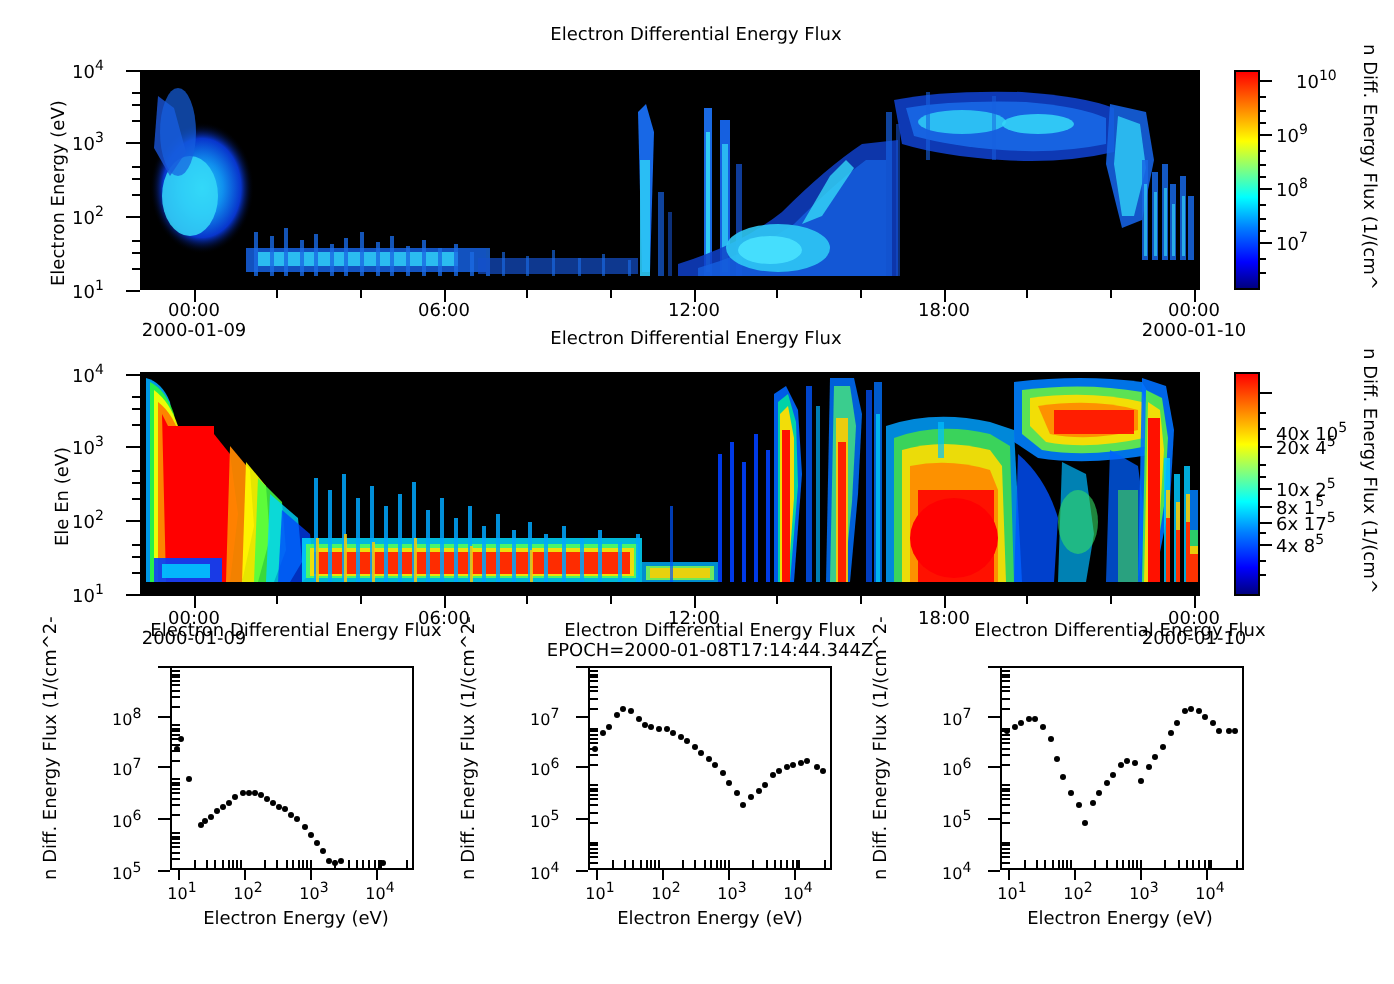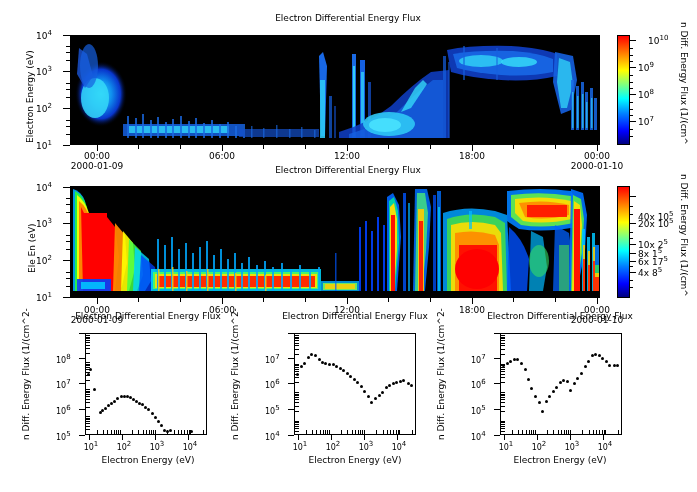--- a/index.html
+++ b/index.html
@@ -426,21 +426,21 @@
     <div class="tick" style="left:630px;top:272px;width:6px;height:1px;"></div>
     <div class="tick" style="left:630px;top:206px;width:3px;height:1px;"></div>
     <div class="tick" style="left:630px;top:214px;width:3px;height:1px;"></div>
     <div class="tick" style="left:630px;top:232px;width:3px;height:1px;"></div>
     <div class="tick" style="left:630px;top:238px;width:3px;height:1px;"></div>
     <div class="tick" style="left:630px;top:266px;width:3px;height:1px;"></div>
     <div class="tick" style="left:630px;top:280px;width:3px;height:1px;"></div>
     <div class="tick" style="left:630px;top:287px;width:3px;height:1px;"></div>
   </div>
   <div class="txt lab" style="left:638px;top:191px;margin-top:20px;"><span>40x 10</span><span class="sup">5</span></div>
-  <div class="txt lab" style="left:638px;top:218px;"><span>20x 10</span><span class="sup">5</span></div>
+  <div class="txt lab" style="left:638px;top:218px;"><span>20x 4</span><span class="sup">5</span></div>
   <div class="txt lab" style="left:638px;top:239px;"><span>10x 2</span><span class="sup">5</span></div>
   <div class="txt lab" style="left:638px;top:248px;"><span>8x 1</span><span class="sup">5</span></div>
   <div class="txt lab" style="left:638px;top:256px;"><span>6x 17</span><span class="sup">5</span></div>
   <div class="txt lab" style="left:638px;top:267px;"><span>4x 8</span><span class="sup">5</span></div>
   <div class="txt lab vrotR" style="left:688px;top:174px;">n Diff. Energy Flux (1/(cm^</div>
 
   <div class="txt lab ctr" style="left:148px;top:312px;">Electron Differential Energy Flux</div>
 
   <div class="panelbox panelwhite" style="left:85px;top:333px;width:122px;height:102px;">
     <div id="sp1" style="position:absolute;inset:0;">
@@ -552,20 +552,21 @@
     <div class="tick" style="left:155px;top:435px;width:1px;height:5px;"></div>
     <div class="tick" style="left:188px;top:435px;width:1px;height:5px;"></div>
   </div>
   <div class="txt lab8 ctr" style="left:91px;top:441px;"><span>10</span><span class="sup">1</span></div>
   <div class="txt lab8 ctr" style="left:124px;top:441px;"><span>10</span><span class="sup">2</span></div>
   <div class="txt lab8 ctr" style="left:157px;top:441px;"><span>10</span><span class="sup">3</span></div>
   <div class="txt lab8 ctr" style="left:190px;top:441px;"><span>10</span><span class="sup">4</span></div>
   <div class="txt lab ctr" style="left:148px;top:456px;">Electron Energy (eV)</div>
 
   <div class="txt lab ctr" style="left:355px;top:312px;">Electron Differential Energy Flux</div>
+  <div class="txt lab ctr" style="left:355px;top:322px;">EPOCH=2000-01-08T17:14:44.344Z</div>
 
   <div class="panelbox panelwhite" style="left:294px;top:333px;width:122px;height:102px;">
     <div id="sp2" style="position:absolute;inset:0;">
         <div class="dot" style="left: 2.8px; top: 40px;"></div>
         <div class="dot" style="left: 6.2px; top: 32.8px;"></div>
         <div class="dot" style="left: 9.8px; top: 29px;"></div>
         <div class="dot" style="left: 13.4px; top: 23.4px;"></div>
         <div class="dot" style="left: 16.8px; top: 20.5px;"></div>
         <div class="dot" style="left: 20.5px; top: 21.8px;"></div>
         <div class="dot" style="left: 24.1px; top: 25.2px;"></div>

